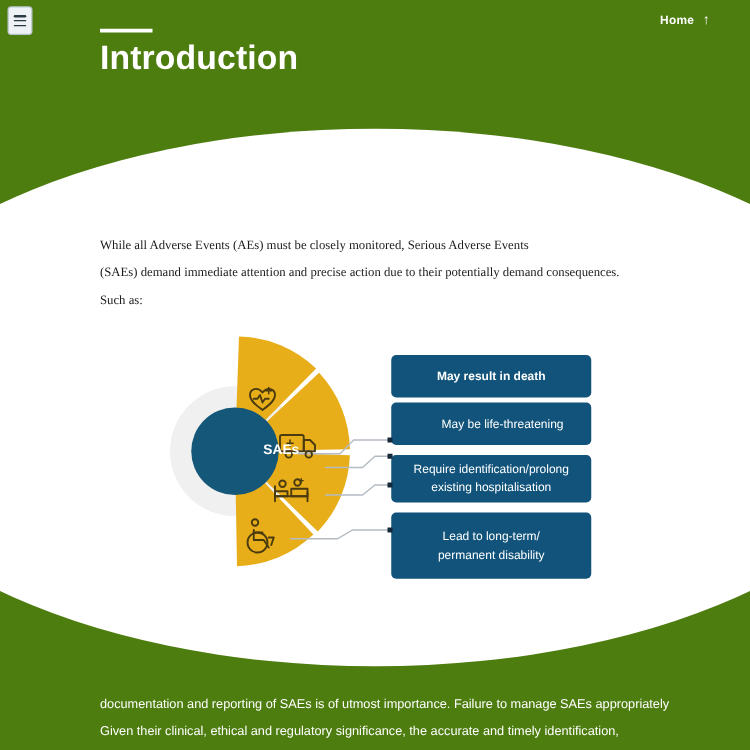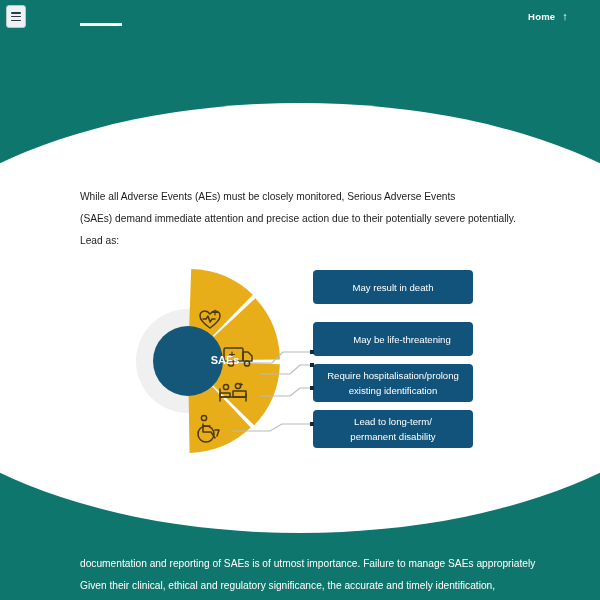--- a/index.html
+++ b/index.html
@@ -12,21 +12,21 @@
     height: 600px;
     overflow: hidden;
     font-family: "Liberation Sans", sans-serif;
     position: relative;
   }
 
   
   #page {
     position: absolute;
     inset: 0;
-    background: #0f766e;
+    background: #4d7c0f;
     overflow: hidden;
   }
 
   
   .white-lens {
     position: absolute;
     left: -132px;
     top: 103px;
     width: 864px;
     height: 430px;
@@ -119,21 +119,21 @@
     position: absolute;
     left: 80px;
     top: 553px;
     width: 452px;
     z-index: 10;
     color: #ffffff;
     font-size: 10.2px;
     line-height: 22px;
   }
   .outro-para .line { display: block; white-space: nowrap; }
-  .intro-para .line { display: block; white-space: nowrap; }
+  .intro-para .line { display: block; white-space: nowrap; font-family: Liberation Serif, serif; }
 
   
   .diagram {
     position: absolute;
     left: 120px;
     top: 266px;
     width: 380px;
     height: 190px;
     z-index: 12;
   }
@@ -150,24 +150,24 @@
     display: flex;
     align-items: center;
     justify-content: center;
     text-align: center;
     font-size: 9.6px;
     line-height: 15px;
     z-index: 6;
     padding: 0 6px;
     box-sizing: border-box;
   }
-  .box-0 { top: 4px;  height: 34px; }
+  .box-0 { top: 18px;  height: 34px; font-weight: bold; }
   .box-1 { top: 56px;  height: 34px; padding-left: 24px; }
   .box-2 { top: 98px;  height: 38px; }
-  .box-3 { top: 144px; height: 38px; text-align: center; }
+  .box-3 { top: 144px; height: 53px; text-align: center; }
 
   .connector-dot {
     position: absolute;
     width: 3.5px;
     height: 3.5px;
     background: #13293a;
     z-index: 7;
   }
 </style>
 </head>
@@ -184,25 +184,26 @@
         <i></i>
       </span>
   </div>
 
   <div class="home-link">
     <span>Home</span>
     <span class="arrow-up">↑</span>
   </div>
 
   <div class="title-rule"></div>
+  <div class="page-title">Introduction</div>
 
   <div class="intro-para">
     <span class="line">While all Adverse Events (AEs) must be closely monitored, Serious Adverse Events</span>
-    <span class="line">(SAEs) demand immediate attention and precise action due to their potentially severe potentially.</span>
-    <span class="line">Lead as:</span>
+    <span class="line">(SAEs) demand immediate attention and precise action due to their potentially demand consequences.</span>
+    <span class="line">Such as:</span>
   </div>
 
   <div class="diagram">
 
     <svg width="380" height="190" viewBox="0 0 380 190">
 
       <circle cx="68" cy="95" r="52" fill="#f0f0f0"></circle>
 
       <path d="M 71.2 3.1 A 92 92 0 0 1 132.9 28.8 L 68 95 Z" fill="#e8ae1a"></path>
 
@@ -259,22 +260,22 @@
     <div style="position:absolute;left:33px;top:88px;width:70px;text-align:center;color:#ffffff;font-size:11px;font-weight:bold;z-index:5;padding-left:37px;">SAEs</div>
 
     <div class="info-box box-0">
       <span>May result in death</span>
     </div>
     <div class="info-box box-1">
       <span>May be life-threatening</span>
     </div>
     <div class="info-box box-2">
       <span>
-        <span style="display:block">Require hospitalisation/prolong</span>
-        <span style="display:block">existing identification</span>
+        <span style="display:block">Require identification/prolong</span>
+        <span style="display:block">existing hospitalisation</span>
       </span>
     </div>
     <div class="info-box box-3">
       <span>
         <span style="display:block">Lead to long-term/</span>
         <span style="display:block">permanent disability</span>
       </span>
     </div>
   </div>
 

